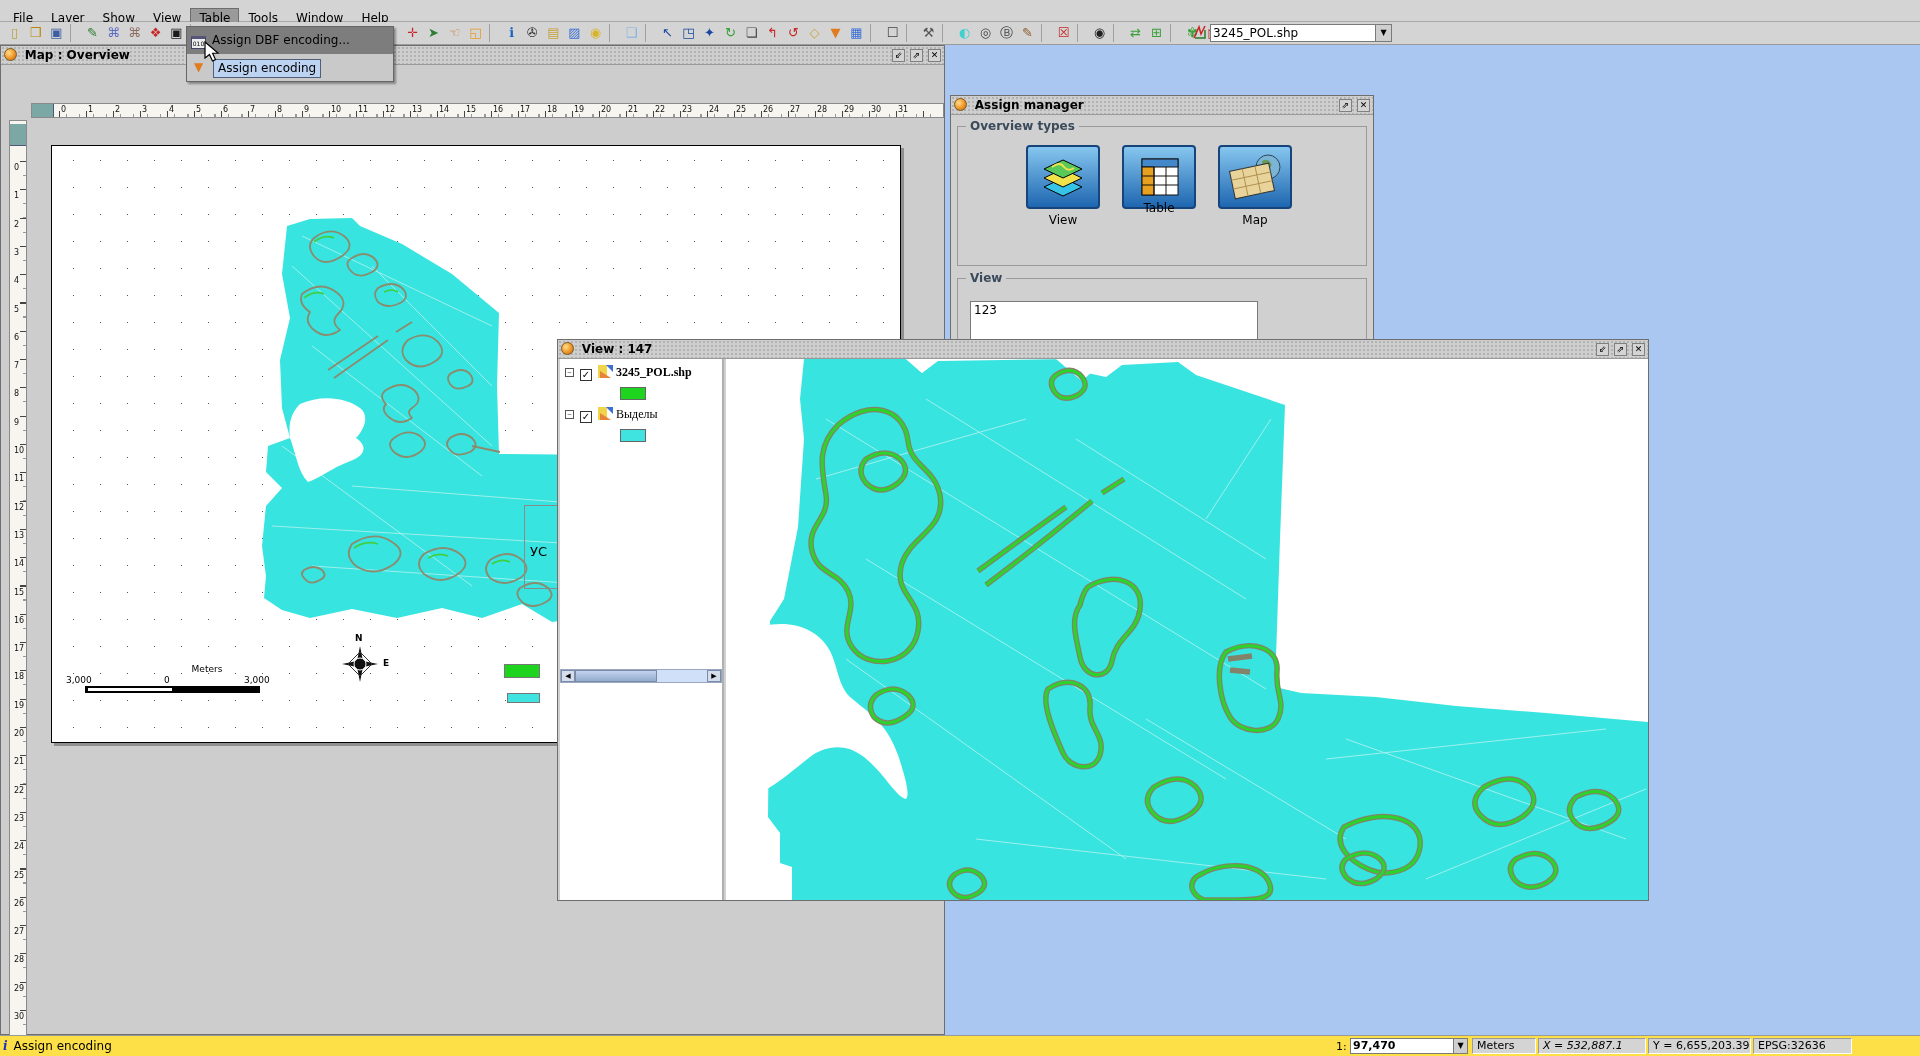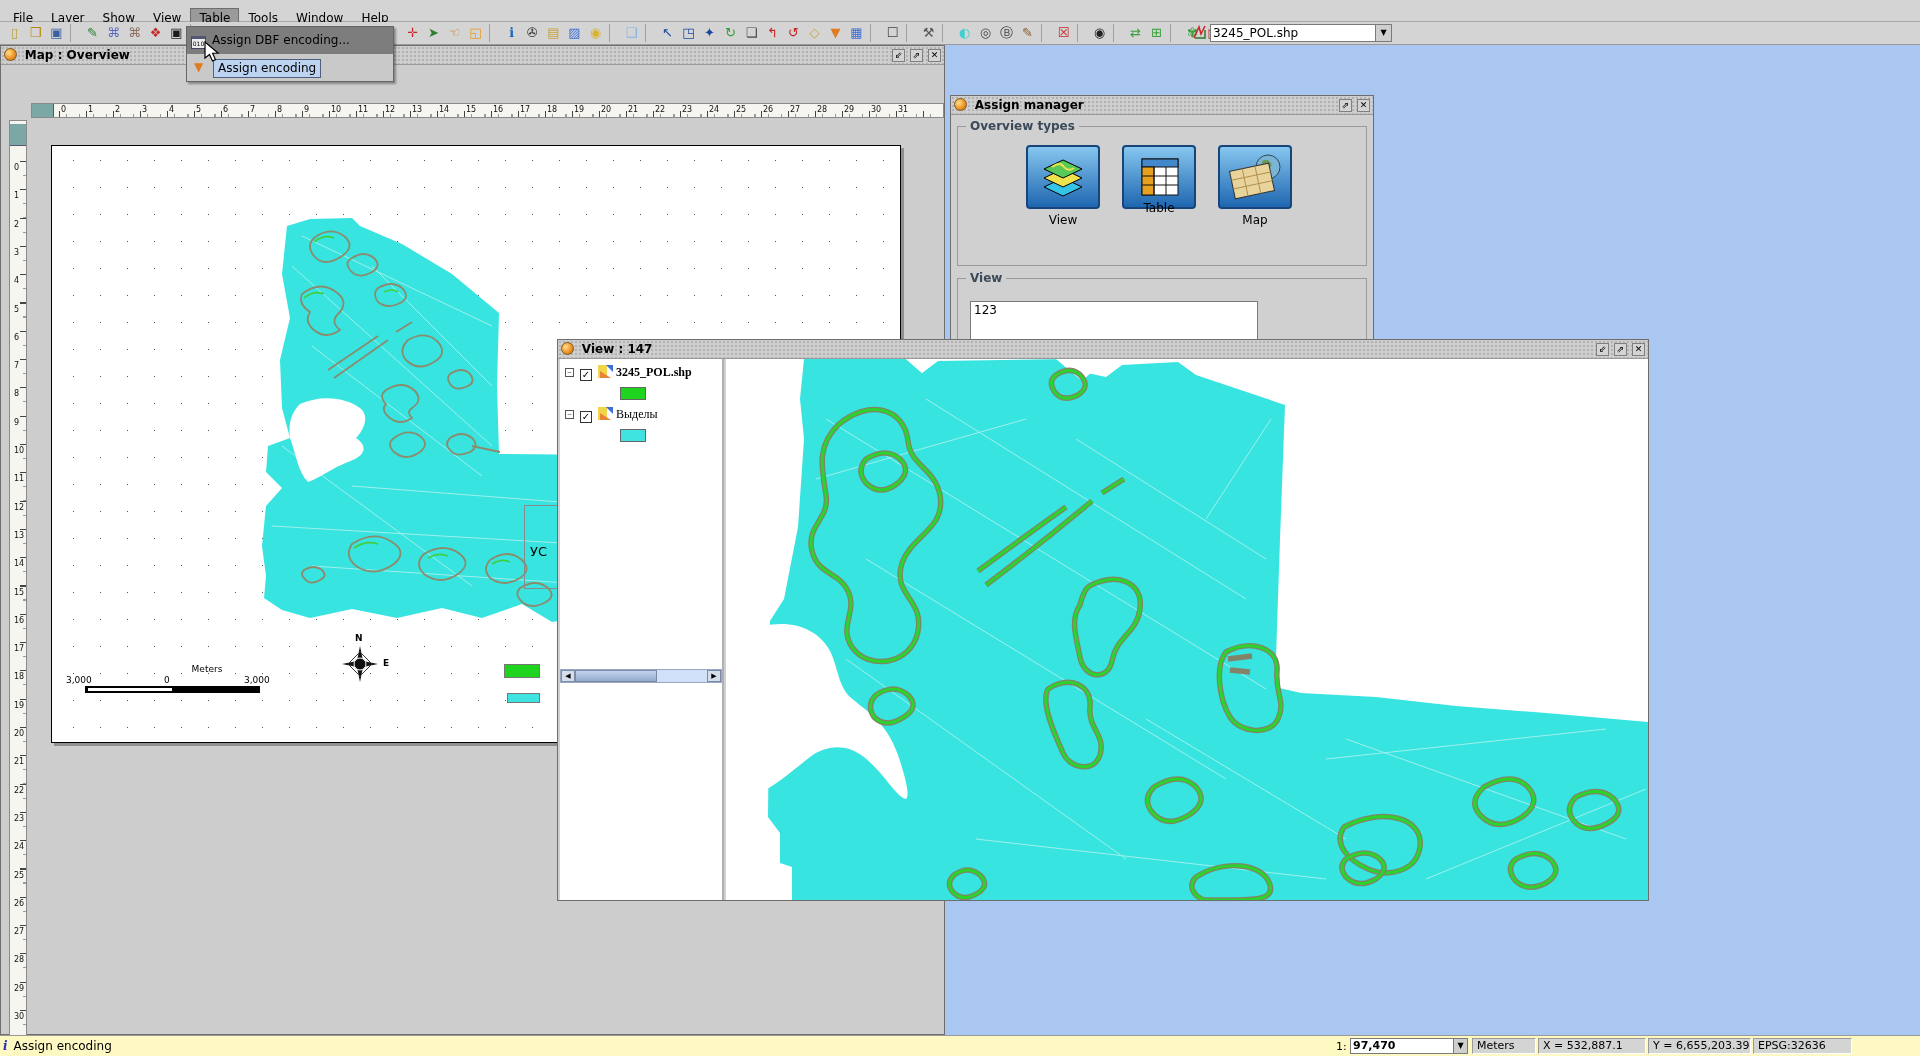--- a/index.html
+++ b/index.html
@@ -76,21 +76,21 @@
   
   #popup { left:186px; top:26px; width:208px; background:#c9c9c9; border:1px solid #666; box-shadow:2px 2px 2px rgba(0,0,0,.35); z-index:40;}
   .popup-item { height:27px; line-height:26px; white-space:nowrap; padding-left:4px; font-size:12px;}
   .popup-item.hl { background:#7d7d7d; }
   .dbf-ic { display:inline-block; width:15px; height:13px; background:#eee; border:1px solid #446; border-top:3px solid #557; font-size:6px; line-height:9px; text-align:center; vertical-align:-2px; margin-right:6px;}
   .funnel-ic { display:inline-block; color:#e07b1f; font-size:12px; width:15px; text-align:center; margin-right:6px;}
   #tooltip { left:213px; top:59px; height:19px; background:#bdd3f2; border:1px solid #50607a; font-size:12px; line-height:17px; padding:0 4px; z-index:50; }
   #cursor { left:203px; top:41px; z-index:60; }
 
   
-  #statusbar { left:0; top:1035px; width:1920px; height:21px; background:#fef9c3; border-top:1px solid #9a9a9a; z-index:5;}
+  #statusbar { left:0; top:1035px; width:1920px; height:21px; background:#fde047; border-top:1px solid #9a9a9a; z-index:5;}
   .sb-panel { position:absolute; top:2px; height:16px; border:1px solid; border-color:#9a9a9a #fff #fff #9a9a9a; font-size:11px; line-height:14px; padding:0 4px; background:#d4d4d4; white-space:nowrap;}
   #sb-msg { left:3px; top:3px; font-size:12px; }
   #sb-info-i { font-family:"DejaVu Serif",serif; font-style:italic; font-weight:bold; color:#2233bb; margin-right:6px;}
 </style>
 </head>
 <body>
 
 <div id="menubar" class="abs"><span class="menu-item"><u>F</u>ile</span><span class="menu-item"><u>L</u>ayer</span><span class="menu-item"><u>S</u>how</span><span class="menu-item"><u>V</u>iew</span><span class="menu-item active"><u>T</u>able</span><span class="menu-item"><u>T</u>ools</span><span class="menu-item"><u>W</u>indow</span><span class="menu-item"><u>H</u>elp</span></div>
 
 <div id="toolbar" class="abs">
@@ -416,16 +416,16 @@
 </svg>
 
 <div id="statusbar" class="abs">
   <span id="sb-msg" class="abs">
     <span id="sb-info-i">i</span><span>Assign encoding</span>
   </span>
   <span class="abs" style="left:1336px; top:4px; font-size:11px;">1:</span>
   <span class="abs combo" style="left:1350px; top:2px; width:104px; height:16px; font-weight:bold; font-size:11px; line-height:14px;">97,470</span>
   <span class="abs combo-btn" style="left:1453px; top:2px; width:15px; height:16px; line-height:14px;">▼</span>
   <span class="sb-panel" style="left:1472px; width:64px;">Meters</span>
-  <span class="sb-panel" style="left:1538px; width:108px;">X = 532,887.1</span>
+  <span class="sb-panel" style="left:1538px; width:108px;font-style:italic;">X = 532,887.1</span>
   <span class="sb-panel" style="left:1648px; width:103px;">Y = 6,655,203.39</span>
   <span class="sb-panel" style="left:1753px; width:99px;">EPSG:32636</span>
 </div>
 
 </body></html>

